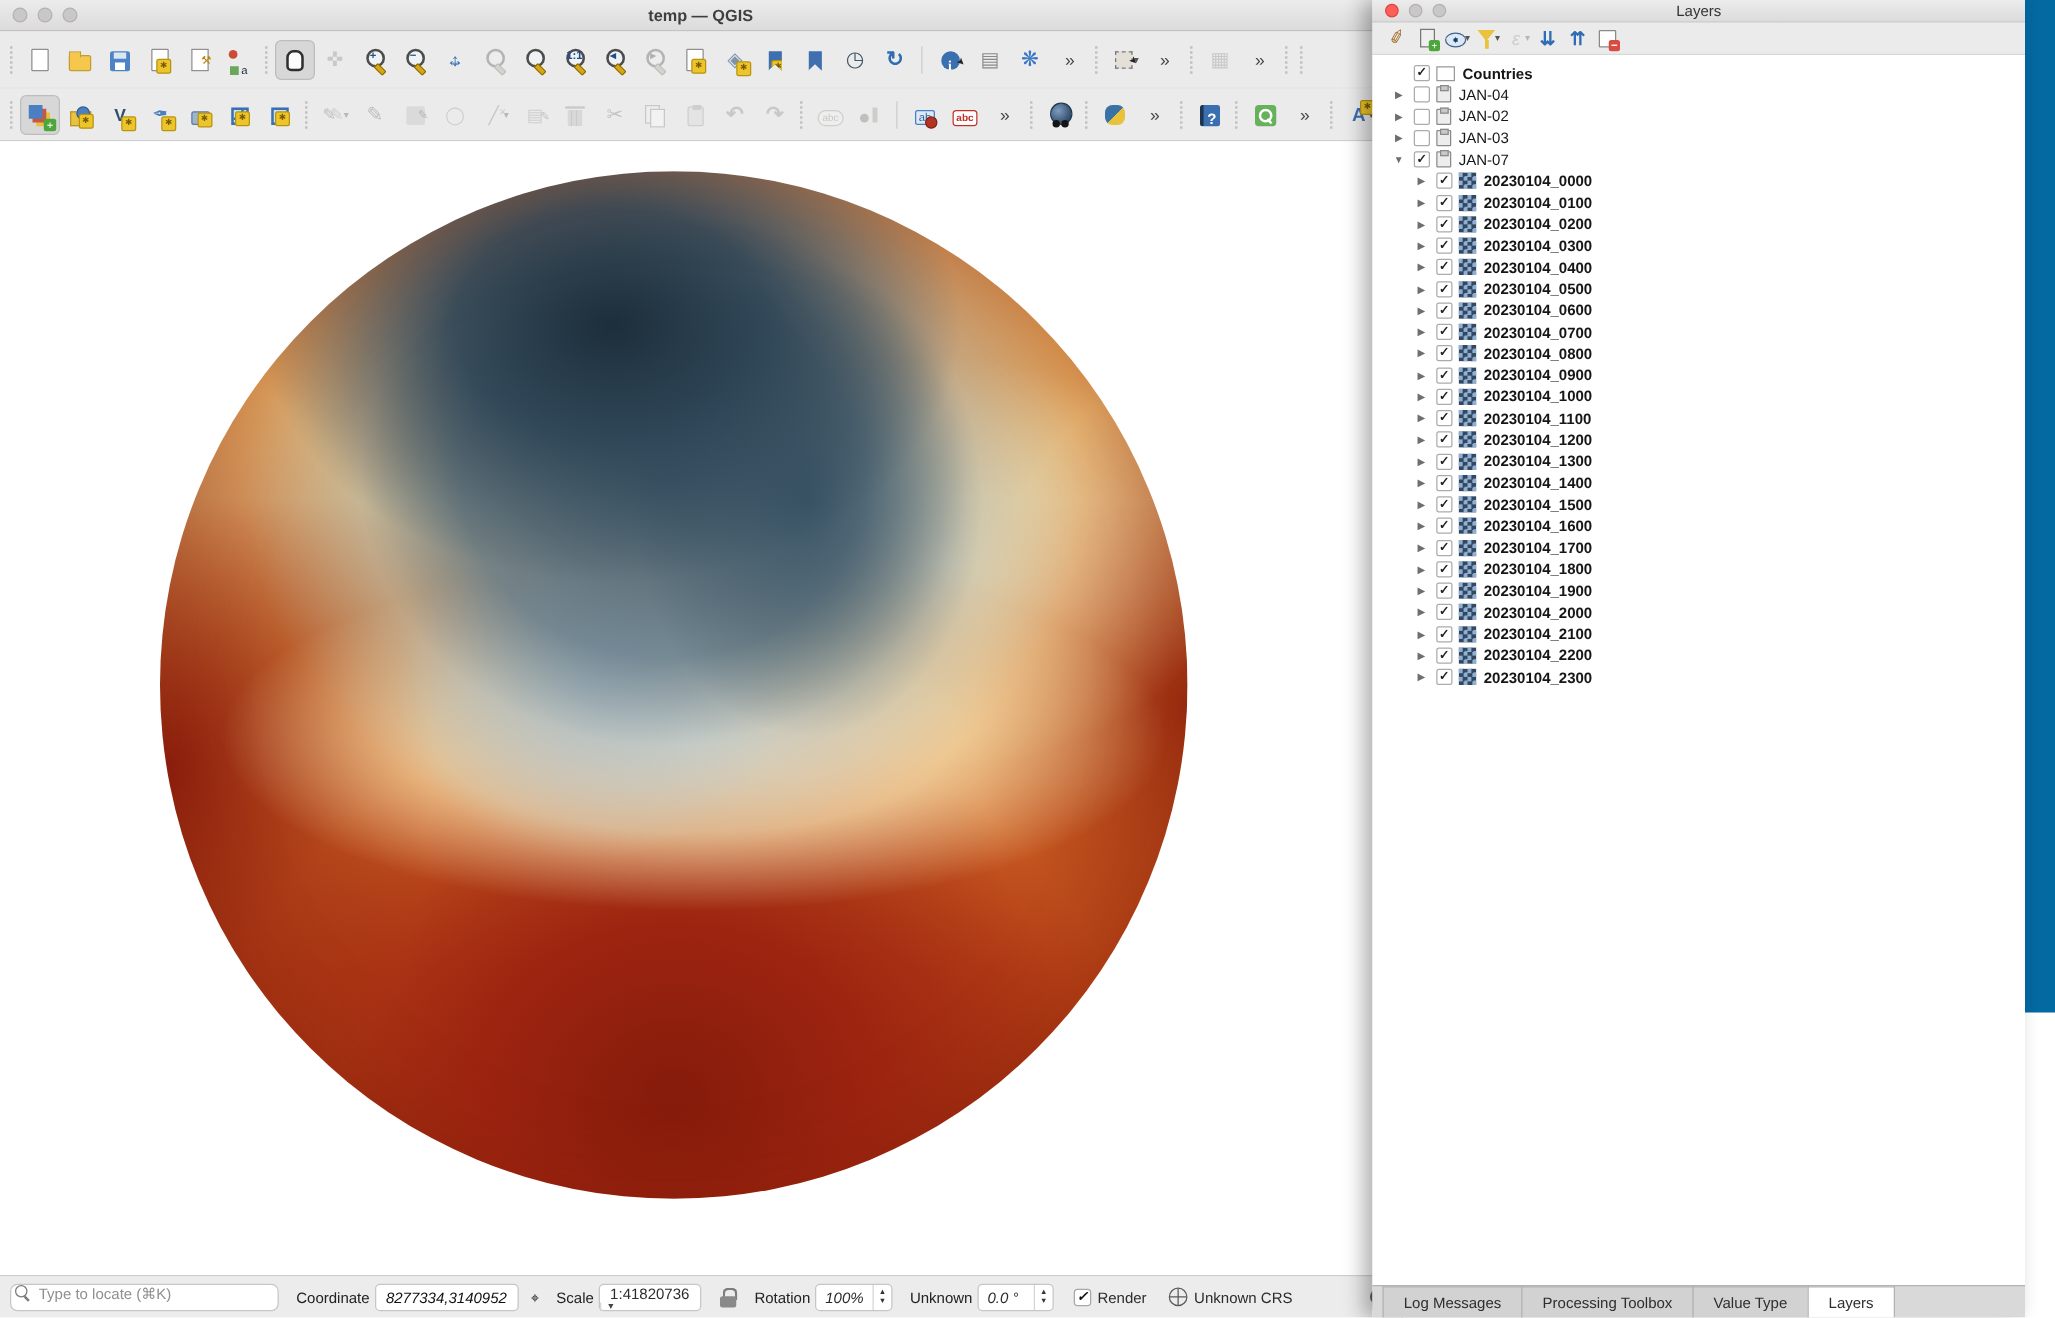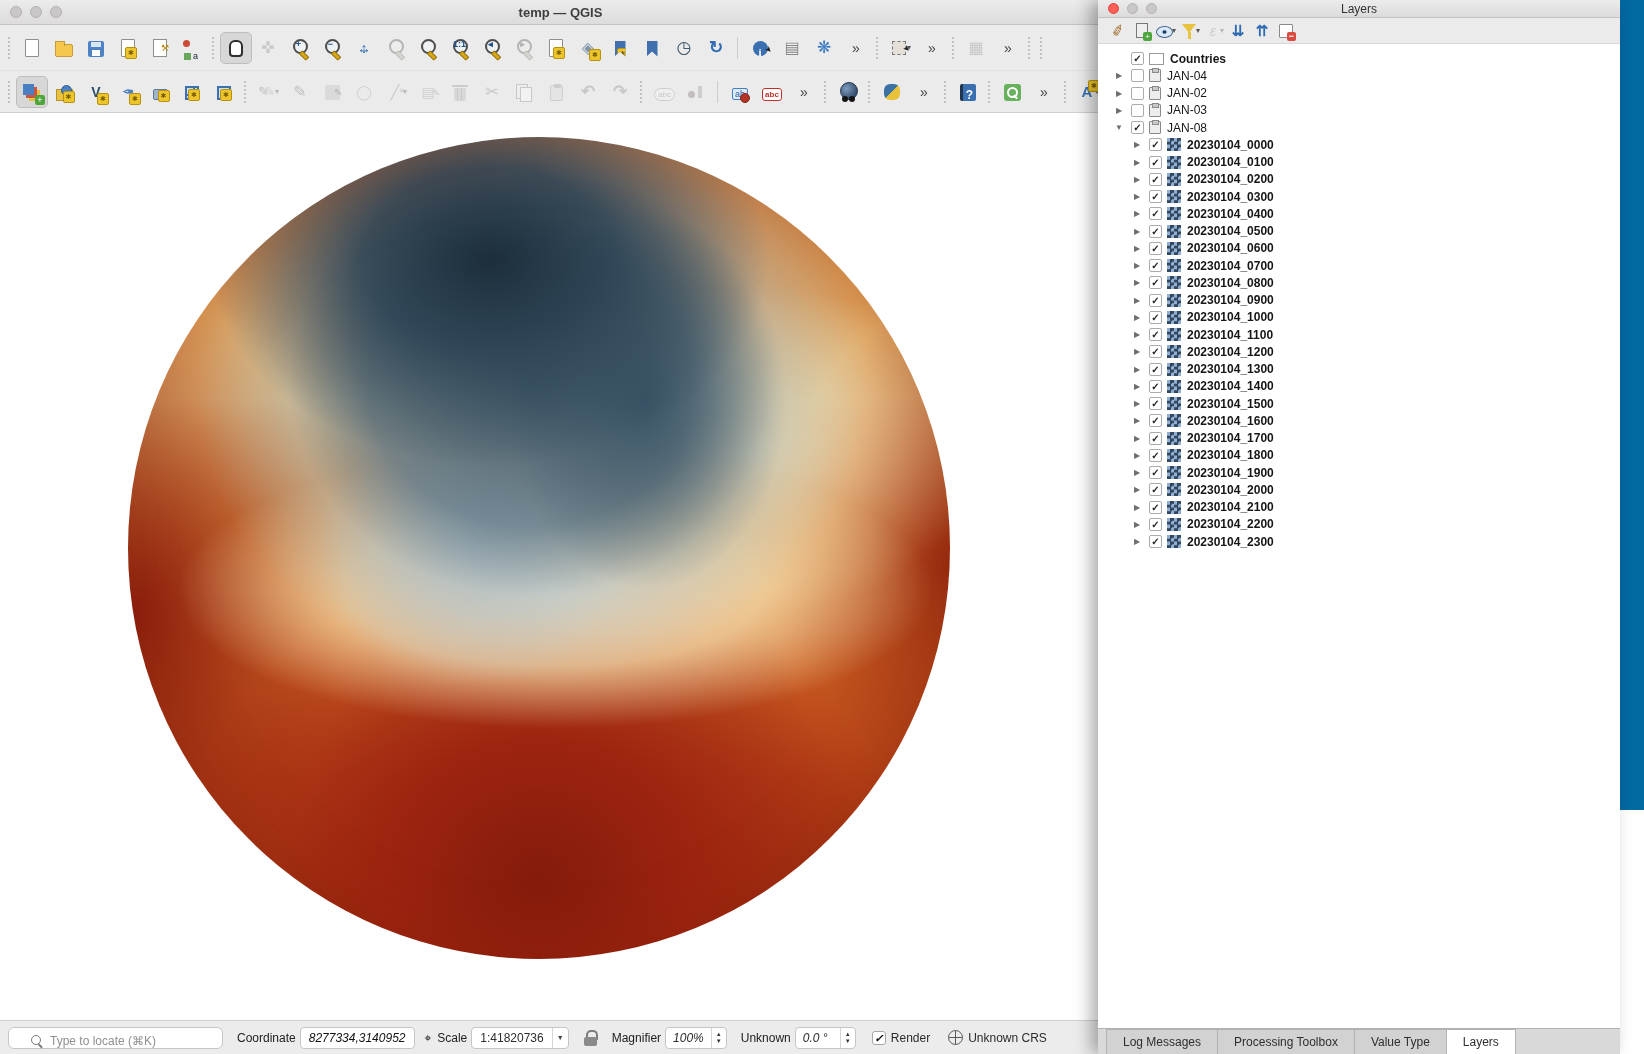--- a/index.html
+++ b/index.html
@@ -153,28 +153,28 @@
       radial-gradient(ellipse 46% 17% at 52% 55%, rgba(248,239,210,.96), rgba(246,228,180,.72) 55%, rgba(244,210,140,0) 100%),
       radial-gradient(ellipse 28% 20% at 76% 38%, rgba(246,232,190,.85), rgba(246,232,190,0) 100%),
       radial-gradient(ellipse 30% 46% at 1% 58%, #8e1f0e, rgba(178,62,26,0) 85%),
       radial-gradient(ellipse 26% 40% at 100% 52%, #9c2c10, rgba(190,90,30,0) 80%),
       radial-gradient(ellipse 44% 38% at 50% 90%, #851b0b, #9c2410 42%, rgba(170,50,20,0) 100%),
       linear-gradient(180deg, #d98f4a 6%, #e3a45c 20%, #ecbf78 32%, #dd8b3e 48%, #cf6425 62%, #b84418 78%, #a03212 100%); }
 
   
   .statusbar { height:34px; background:var(--statusbar_bg,#ececec); border-top:1px solid #cfcfcf;
     display:flex; align-items:center; font-size:12px; color:#2c2c2c; padding:0 8px; white-space:nowrap; overflow:hidden; }
-  .locator { width:215px; height:22px; background:#fff; border:1px solid #c6c6c6; border-radius:6px; display:flex; align-items:flex-end; padding:0 22px; flex:none; }
+  .locator { width:215px; height:22px; background:#fff; border:1px solid #c6c6c6; border-radius:6px; display:flex; align-items:flex-start; padding:0 3px; flex:none; }
   .locator .ph { color:#8f8f8f; margin-left:6px; }
   .sb-mag { position:relative; width:13px; height:13px; flex:none; }
   .sb-mag::before { content:""; position:absolute; top:0; left:0; width:8px; height:8px; border:1.5px solid #7a7a7a; border-radius:50%; }
   .sb-mag::after { content:""; position:absolute; bottom:1px; right:1px; width:5px; height:1.5px; background:#7a7a7a; transform:rotate(45deg); }
   .sb-label { margin-left:14px; margin-right:4px; color:#222; }
   .sb-input { height:22px; background:#fff; border:1px solid #c6c6c6; border-radius:4px; padding:0 8px; line-height:20px; color:#111;font-style:italic; }
-  .sb-combo { height:22px; background:#fff; border:1px solid #c6c6c6; border-radius:4px; display:flex; align-items:center; }
+  .sb-combo { height:22px; background:#fff; border:1px solid #c6c6c6; border-radius:4px; display:flex; align-items:center;flex-direction:column; }
   .sb-combo .cval { padding:0 8px; }
   .sb-combo .cbtn { width:16px; align-self:stretch; border-left:1px solid #d5d5d5; font-size:7px; color:#444; display:flex; align-items:center; justify-content:center; }
   .spin { height:22px; background:#fff; border:1px solid #c6c6c6; border-radius:4px; display:flex; }
   .spin .val { padding:0 7px; line-height:20px; min-width:44px;font-style:italic; }
   .spin .steps { width:15px; border-left:1px solid #d5d5d5; display:flex; flex-direction:column; align-items:center; justify-content:center; font-size:6px; color:#333; line-height:7px; }
   .sb-lock { position:relative; width:15px; height:16px; margin-left:14px; flex:none; }
   .sb-lock::before { content:""; position:absolute; top:0; left:3px; width:8px; height:8px; border:2px solid #7d7d7d; border-bottom:none; border-radius:5px 5px 0 0; }
   .sb-lock::after { content:""; position:absolute; bottom:0; left:1px; width:13px; height:9px; background:#8a8a8a; border-radius:2px; }
   .sb-check { display:flex; align-items:center; margin-left:16px; }
   .cbx { width:14px; height:14px; background:#fff; border:1px solid #a8a8a8; border-radius:3px; font-size:11px; line-height:13px; text-align:center; color:#111; margin-right:5px; font-weight:bold; }
@@ -479,21 +479,21 @@
       </span>
       <span class="sb-label">Coordinate</span>
       <span class="sb-input">8277334,3140952</span>
       <span class="sb-label" style="margin-left:10px; width:18px;">⌖</span>
       <span class="sb-label" style="margin-left:2px;">Scale</span>
       <span class="sb-combo">
         <span class="cval">1:41820736</span>
         <span class="cbtn">▼</span>
       </span>
       <i class="sb-lock"></i>
-      <span class="sb-label">Magnifier</span>
+      <span class="sb-label">Rotation</span>
       <span class="spin">
         <span class="val">100%</span>
         <span class="steps">
             <span>▲</span>
             <span>▼</span>
           </span>
       </span>
       <span class="sb-label">Unknown</span>
       <span class="spin">
         <span class="val">0.0 °</span>
@@ -574,21 +574,21 @@
         <div class="trow lv1">
           <span class="twisty">▶</span>
           <span class="cbx2"></span>
           <span class="licon group"></span>
           <span class="llabel">JAN-03</span>
         </div>
         <div class="trow lv1">
           <span class="twisty">▼</span>
           <span class="cbx2 on">✓</span>
           <span class="licon group"></span>
-          <span class="llabel">JAN-08</span>
+          <span class="llabel">JAN-07</span>
         </div>
         <div class="trow lv2">
           <span class="twisty">▶</span>
           <span class="cbx2 on">✓</span>
           <span class="licon raster"></span>
           <span class="llabel b">20230104_0000</span>
         </div>
         <div class="trow lv2">
           <span class="twisty">▶</span>
           <span class="cbx2 on">✓</span>

